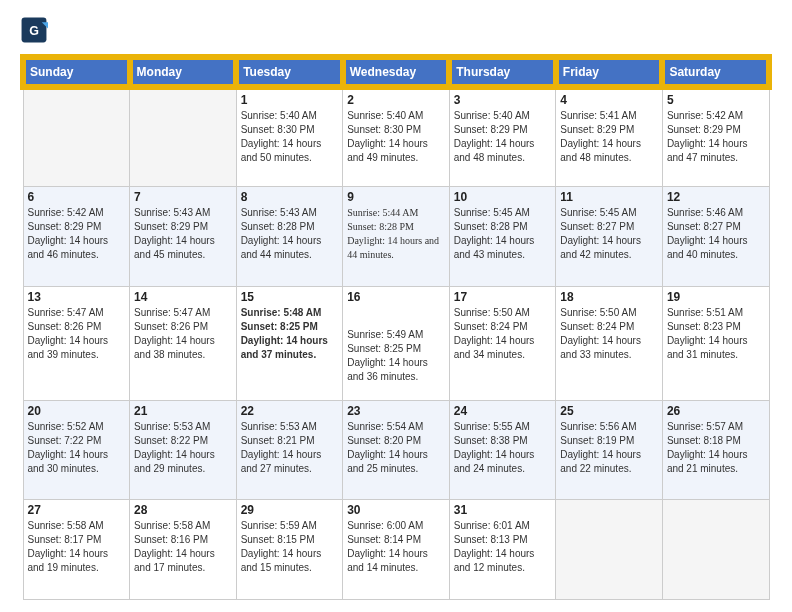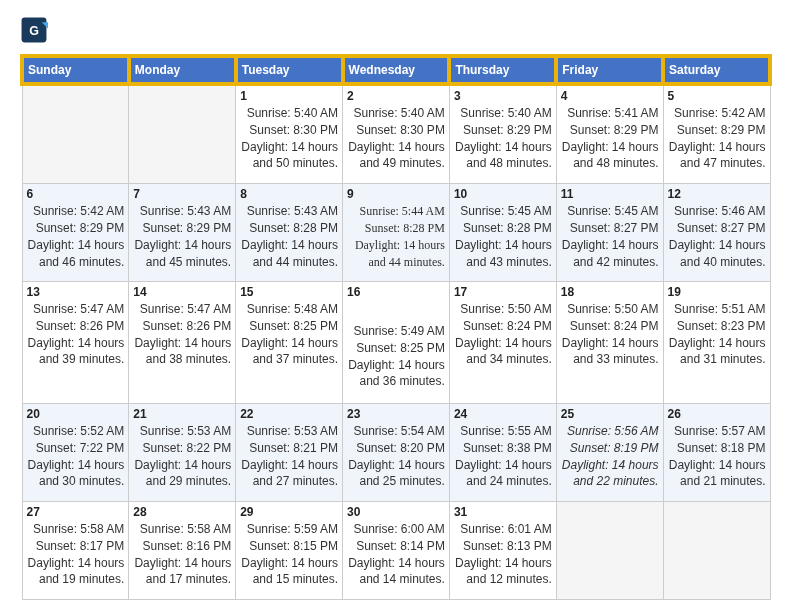--- a/index.html
+++ b/index.html
@@ -53,21 +53,21 @@
       width: 100%;
       table-layout: fixed;
     }
     .calendar th {
       background: #4472c4;
       color: #fff;
       font-size: 12px;
       font-weight: bold;
       padding: 5px 4px;
       text-align: left;
-      border: 4px solid #eab308;
+      border: 6px solid #eab308;
     }
     .calendar td {
       border: 1px solid #ccc;
       vertical-align: top;
       padding: 3px 4px;
       font-size: 9.5px;
       color: #222;
       background: #fff;
       height: 88px;
     }
@@ -75,24 +75,23 @@
       background: #f5f5f5;
     }
     .day-number {
       font-size: 12px;
       font-weight: bold;
       color: #222;
       display: block;
       margin-bottom: 2px;
     }
     .day-info {
-      font-size: 12px;
+      font-size: 10px;
       color: #333;
       line-height: 1.4;
-      text-align: right;
     }
     tr:nth-child(even) td:not(.empty) {
       background: #f0f4fb;
     }
     tr:nth-child(odd) td:not(.empty) {
       background: #fff;
     }
   </style>
 </head>
 <body>
@@ -215,21 +214,21 @@
 Daylight: 14 hours and 39 minutes.</div>
           </td>
           <td>
             <span class="day-number">14</span>
             <div class="day-info" style="white-space: pre-line;">Sunrise: 5:47 AM
 Sunset: 8:26 PM
 Daylight: 14 hours and 38 minutes.</div>
           </td>
           <td>
             <span class="day-number">15</span>
-            <div class="day-info" style="white-space: pre-line;">Sunrise: 5:48 AM
+            <div class="day-info" style="white-space: pre-line; font-weight: bold;">Sunrise: 5:48 AM
 Sunset: 8:25 PM
 Daylight: 14 hours and 37 minutes.</div>
           </td>
           <td>
             <span class="day-number">16</span>
             <div class="day-info" style="white-space: pre-line; margin-top: 24px;">Sunrise: 5:49 AM
 Sunset: 8:25 PM
 Daylight: 14 hours and 36 minutes.</div>
           </td>
           <td>
@@ -277,21 +276,21 @@
 Daylight: 14 hours and 25 minutes.</div>
           </td>
           <td>
             <span class="day-number">24</span>
             <div class="day-info" style="white-space: pre-line;">Sunrise: 5:55 AM
 Sunset: 8:38 PM
 Daylight: 14 hours and 24 minutes.</div>
           </td>
           <td>
             <span class="day-number">25</span>
-            <div class="day-info" style="white-space: pre-line; font-style: italic;">Sunrise: 5:56 AM
+            <div class="day-info" style="white-space: pre-line;">Sunrise: 5:56 AM
 Sunset: 8:19 PM
 Daylight: 14 hours and 22 minutes.</div>
           </td>
           <td>
             <span class="day-number">26</span>
             <div class="day-info" style="white-space: pre-line;">Sunrise: 5:57 AM
 Sunset: 8:18 PM
 Daylight: 14 hours and 21 minutes.</div>
           </td>
         </tr>

